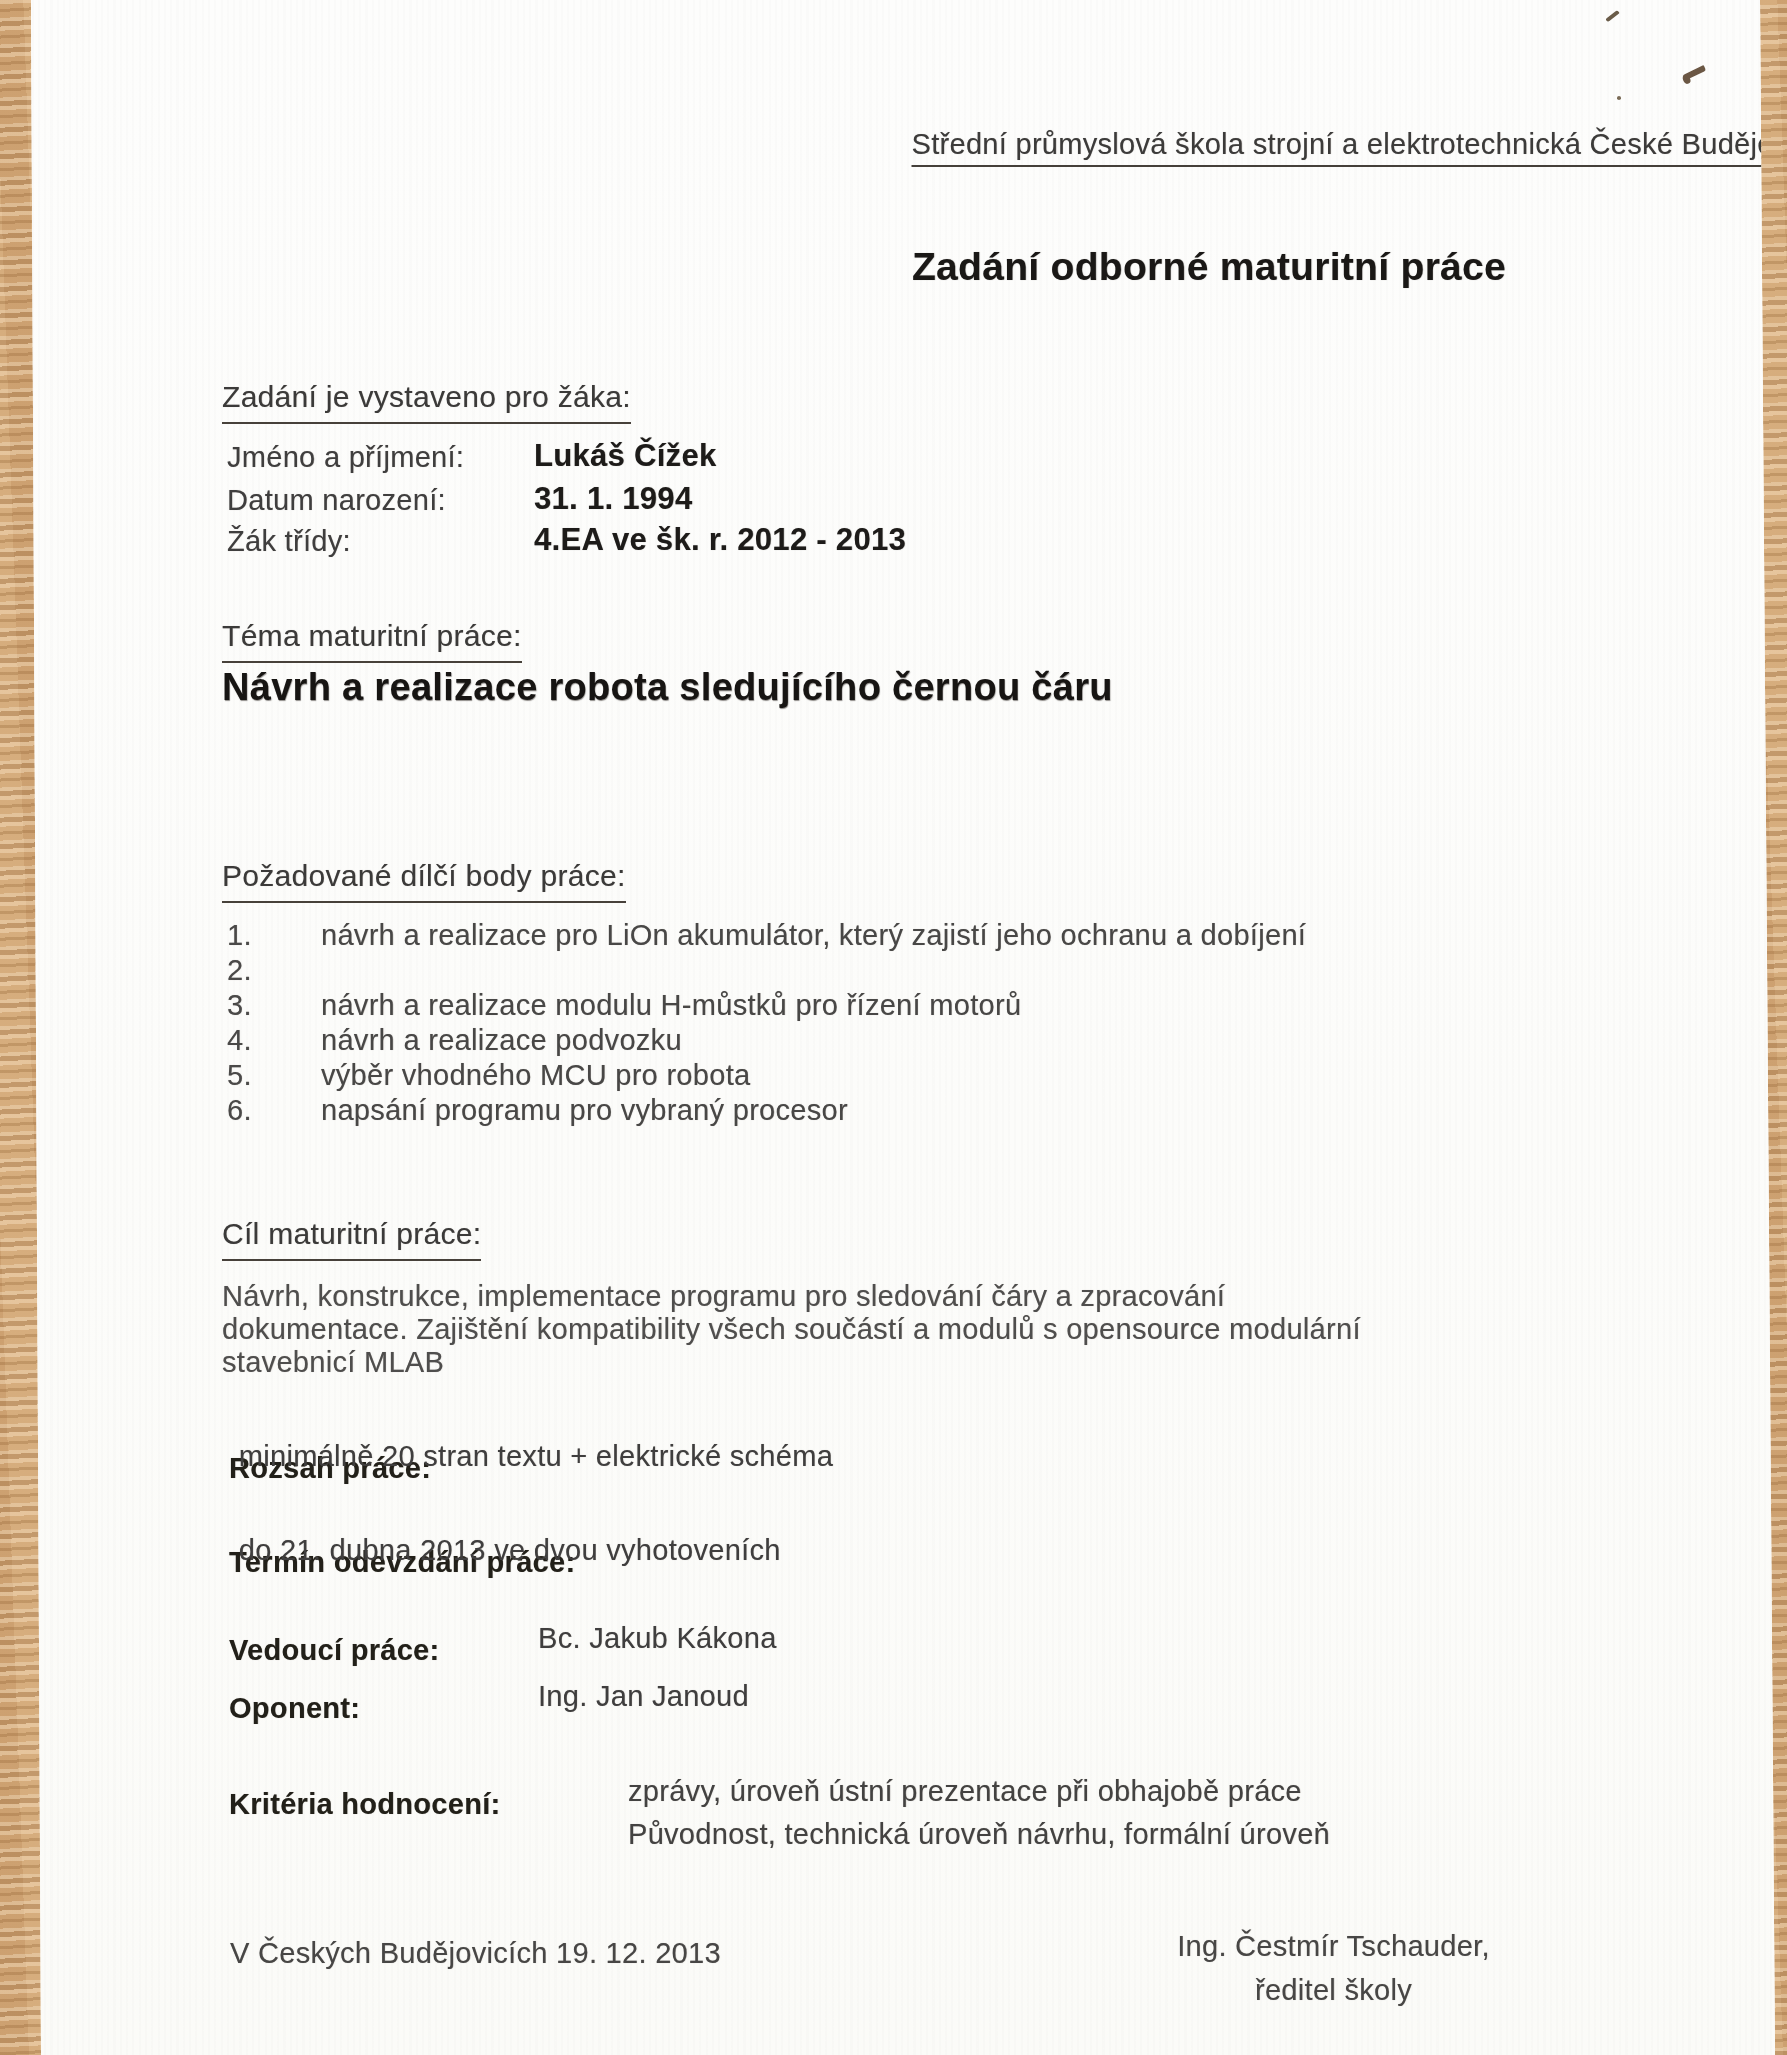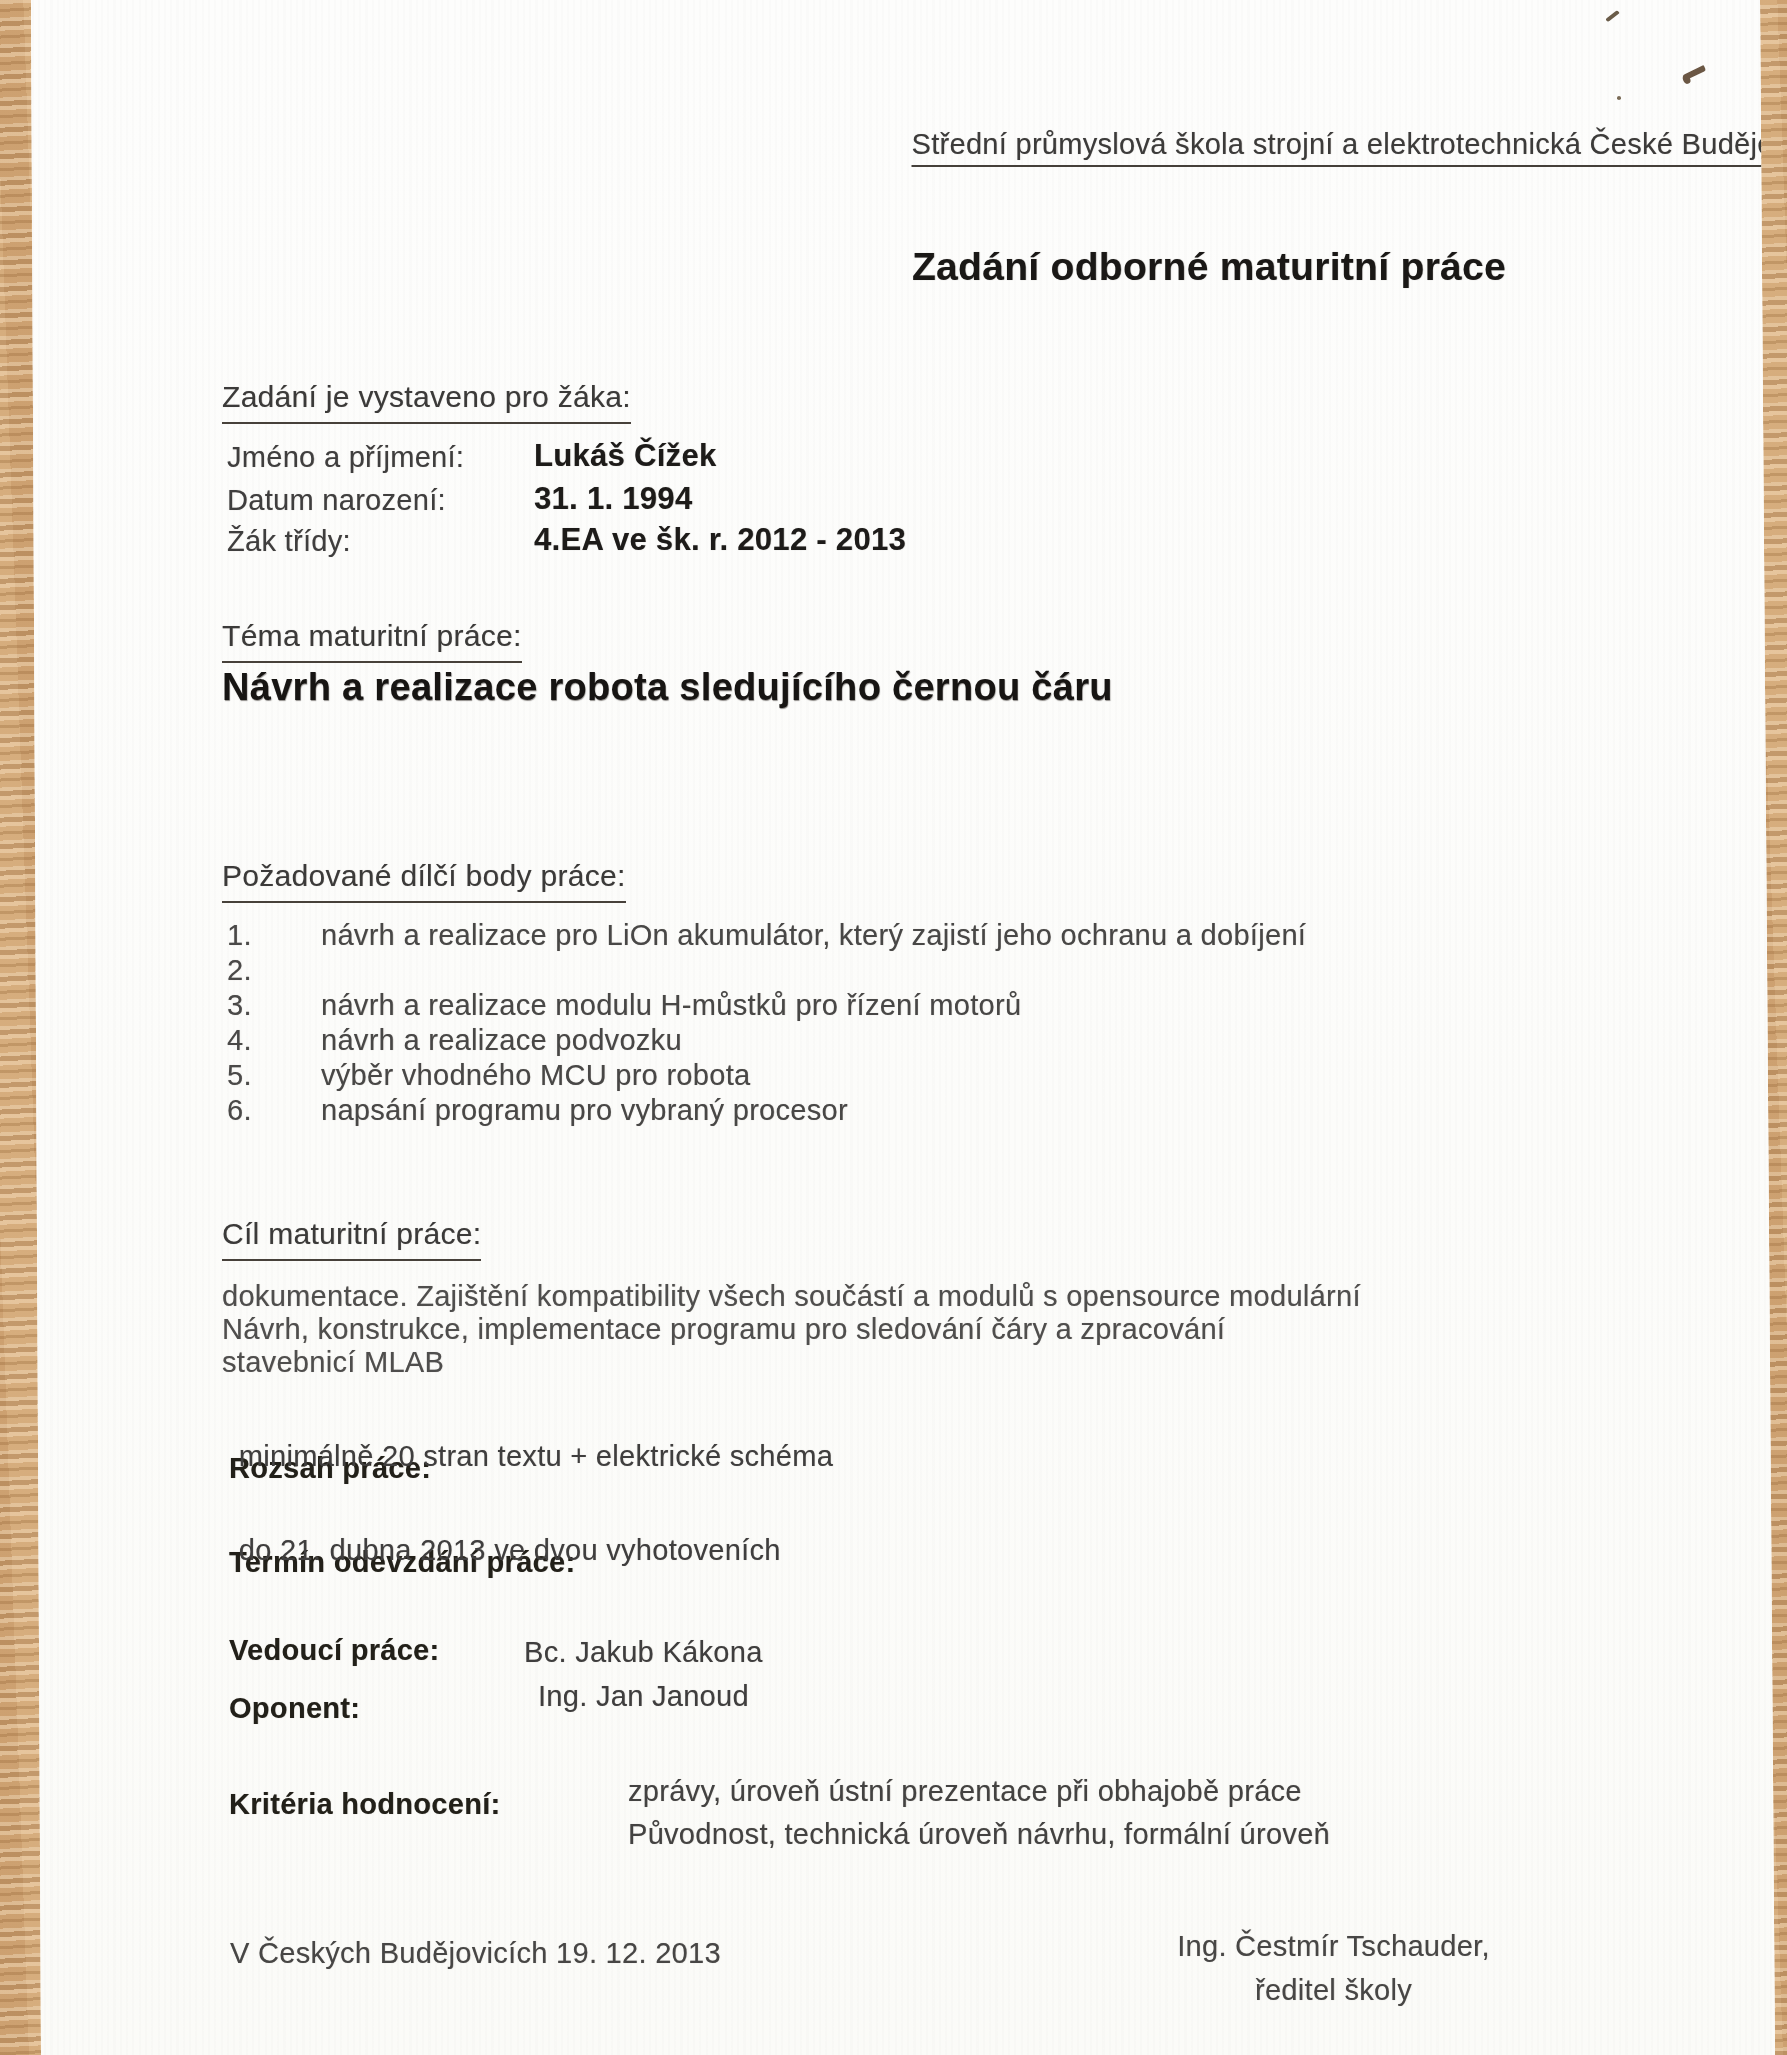--- a/index.html
+++ b/index.html
@@ -188,37 +188,37 @@
   </div>
   <div style="left:227px; top:1093px; width:1362px; height:35px;" class="list-row">
     <span class="txt num">6.</span>
     <span class="txt itext">napsání programu pro vybraný procesor</span>
   </div>
 
   <div class="txt" style="left:222px; top:1216px;">
     <span class="heading-underlined">Cíl maturitní práce:</span>
   </div>
   <div class="txt goal-par" style="left:222px; top:1280px; line-height:33px;">
+    <div>Návrh, konstrukce, implementace programu pro sledování čáry a zpracování</div>
     <div>dokumentace. Zajištění kompatibility všech součástí a modulů s opensource modulární</div>
-    <div>Návrh, konstrukce, implementace programu pro sledování čáry a zpracování</div>
     <div>stavebnicí MLAB</div>
   </div>
 
   <div class="txt" style="left:229px; top:1439px;">
     <span class="inline-label">Rozsah práce:</span>
       <span class="inline-rest">minimálně 20 stran textu + elektrické schéma</span>
   </div>
 
   <div class="txt" style="left:229px; top:1533px;">
     <span class="inline-label">Termín odevzdání práce:</span>
       <span class="inline-rest">do 21. dubna 2013 ve dvou vyhotoveních</span>
   </div>
 
   <div class="txt inline-label" style="left:229px; top:1621px;">Vedoucí práce:</div>
-  <div class="txt" style="left:524px; top:1621px;margin-top:14px;">Bc. Jakub Kákona</div>
+  <div class="txt" style="left:538px; top:1621px;">Bc. Jakub Kákona</div>
 
   <div class="txt inline-label" style="left:229px; top:1679px;">Oponent:</div>
   <div class="txt" style="left:538px; top:1679px;">Ing. Jan Janoud</div>
 
   <div class="txt inline-label" style="left:229px; top:1775px;">Kritéria hodnocení:</div>
   <div class="txt criteria-text" style="left:628px; top:1770px;">
     <div style="position:static;">zprávy, úroveň ústní prezentace při obhajobě práce</div>
     <div style="position:static;">Původnost, technická úroveň návrhu, formální úroveň</div>
   </div>
 

